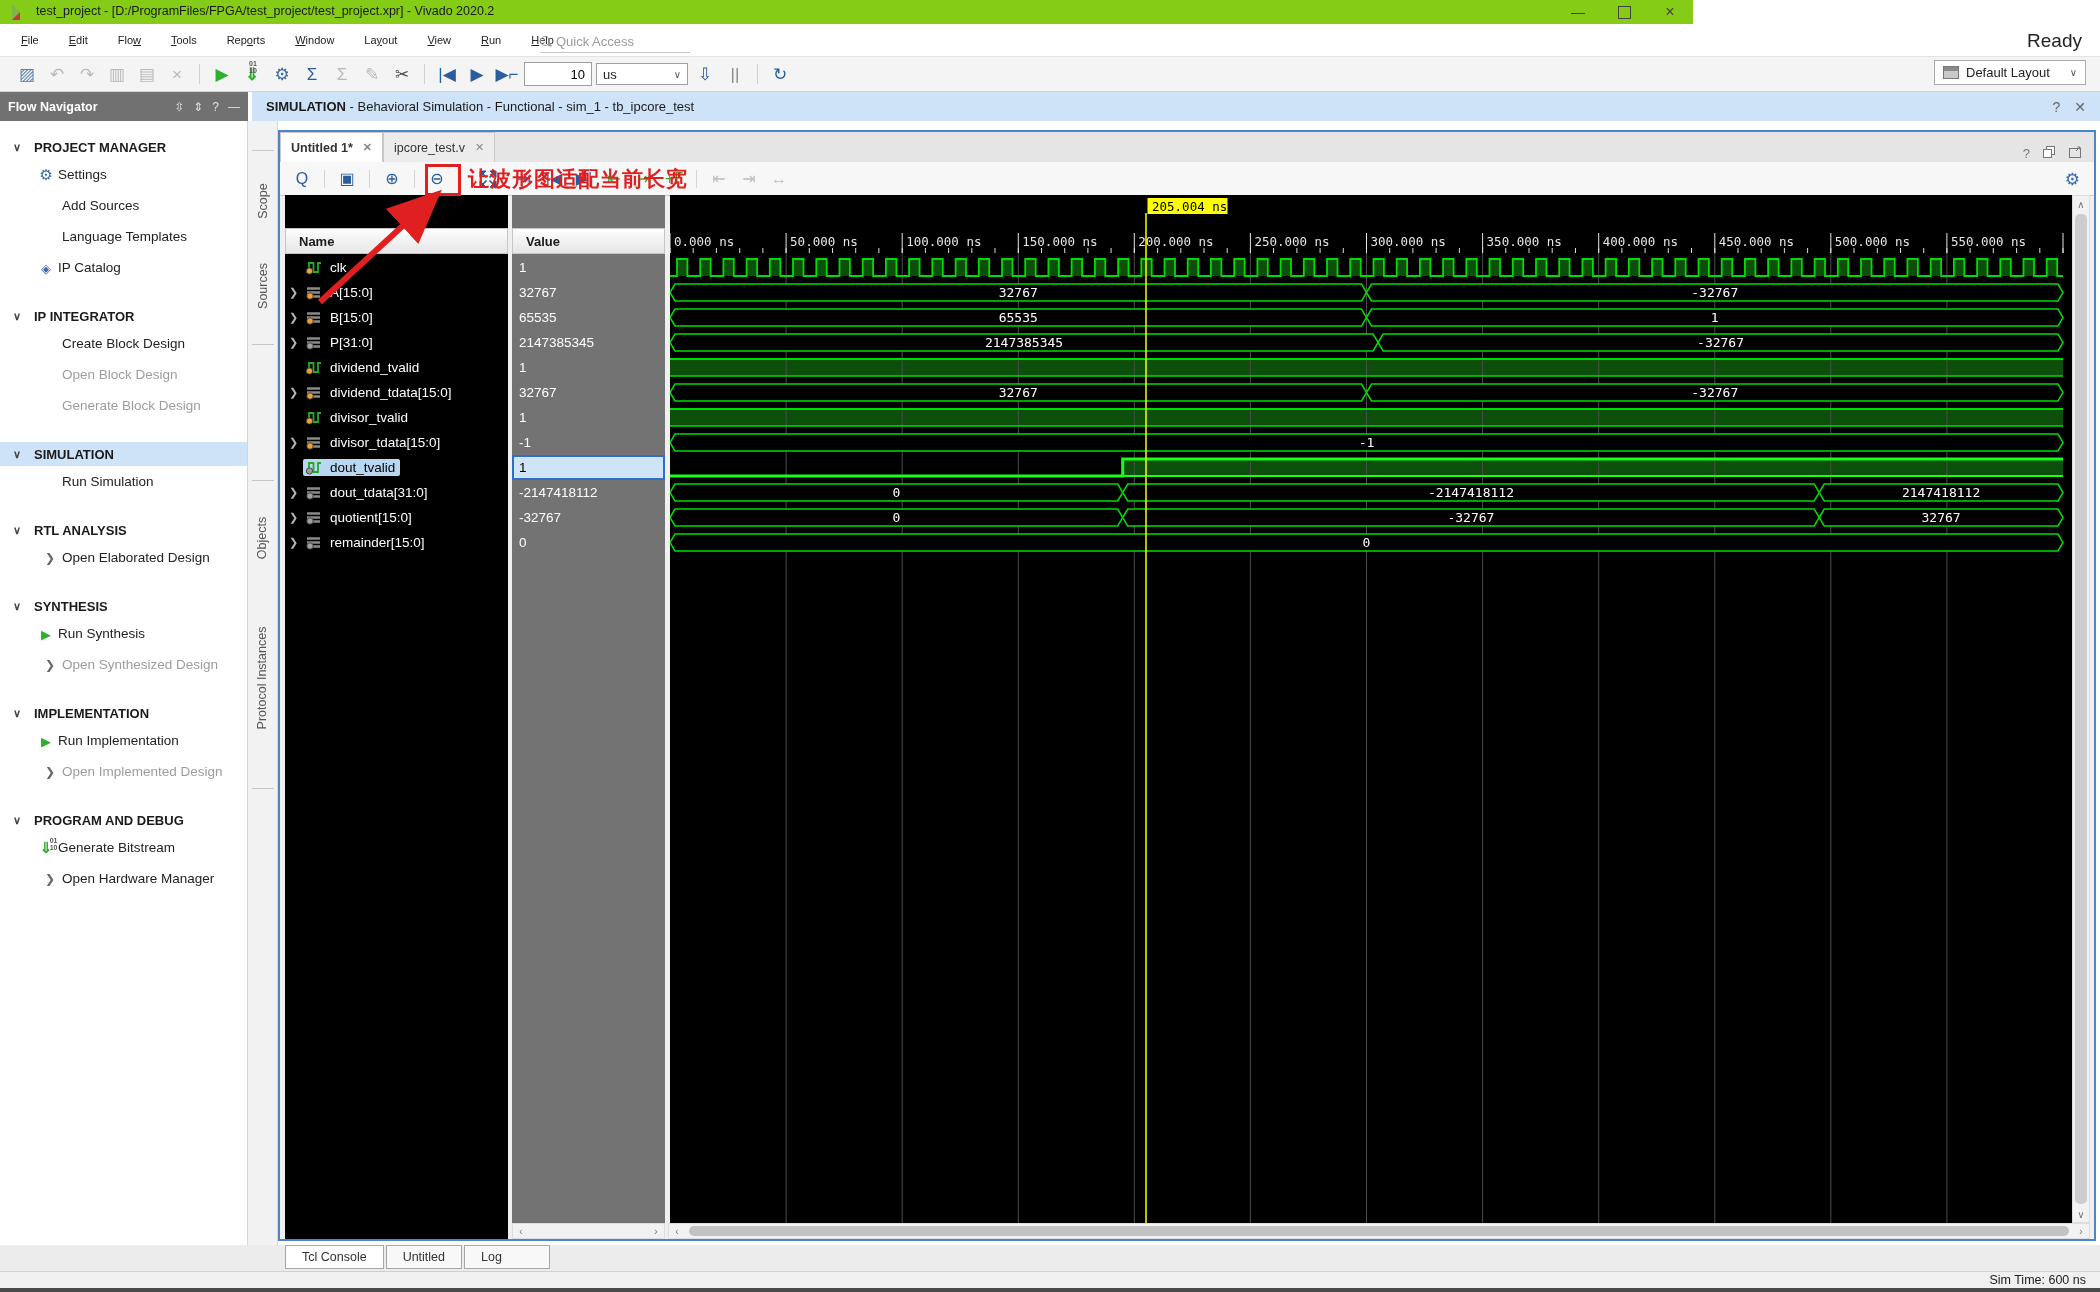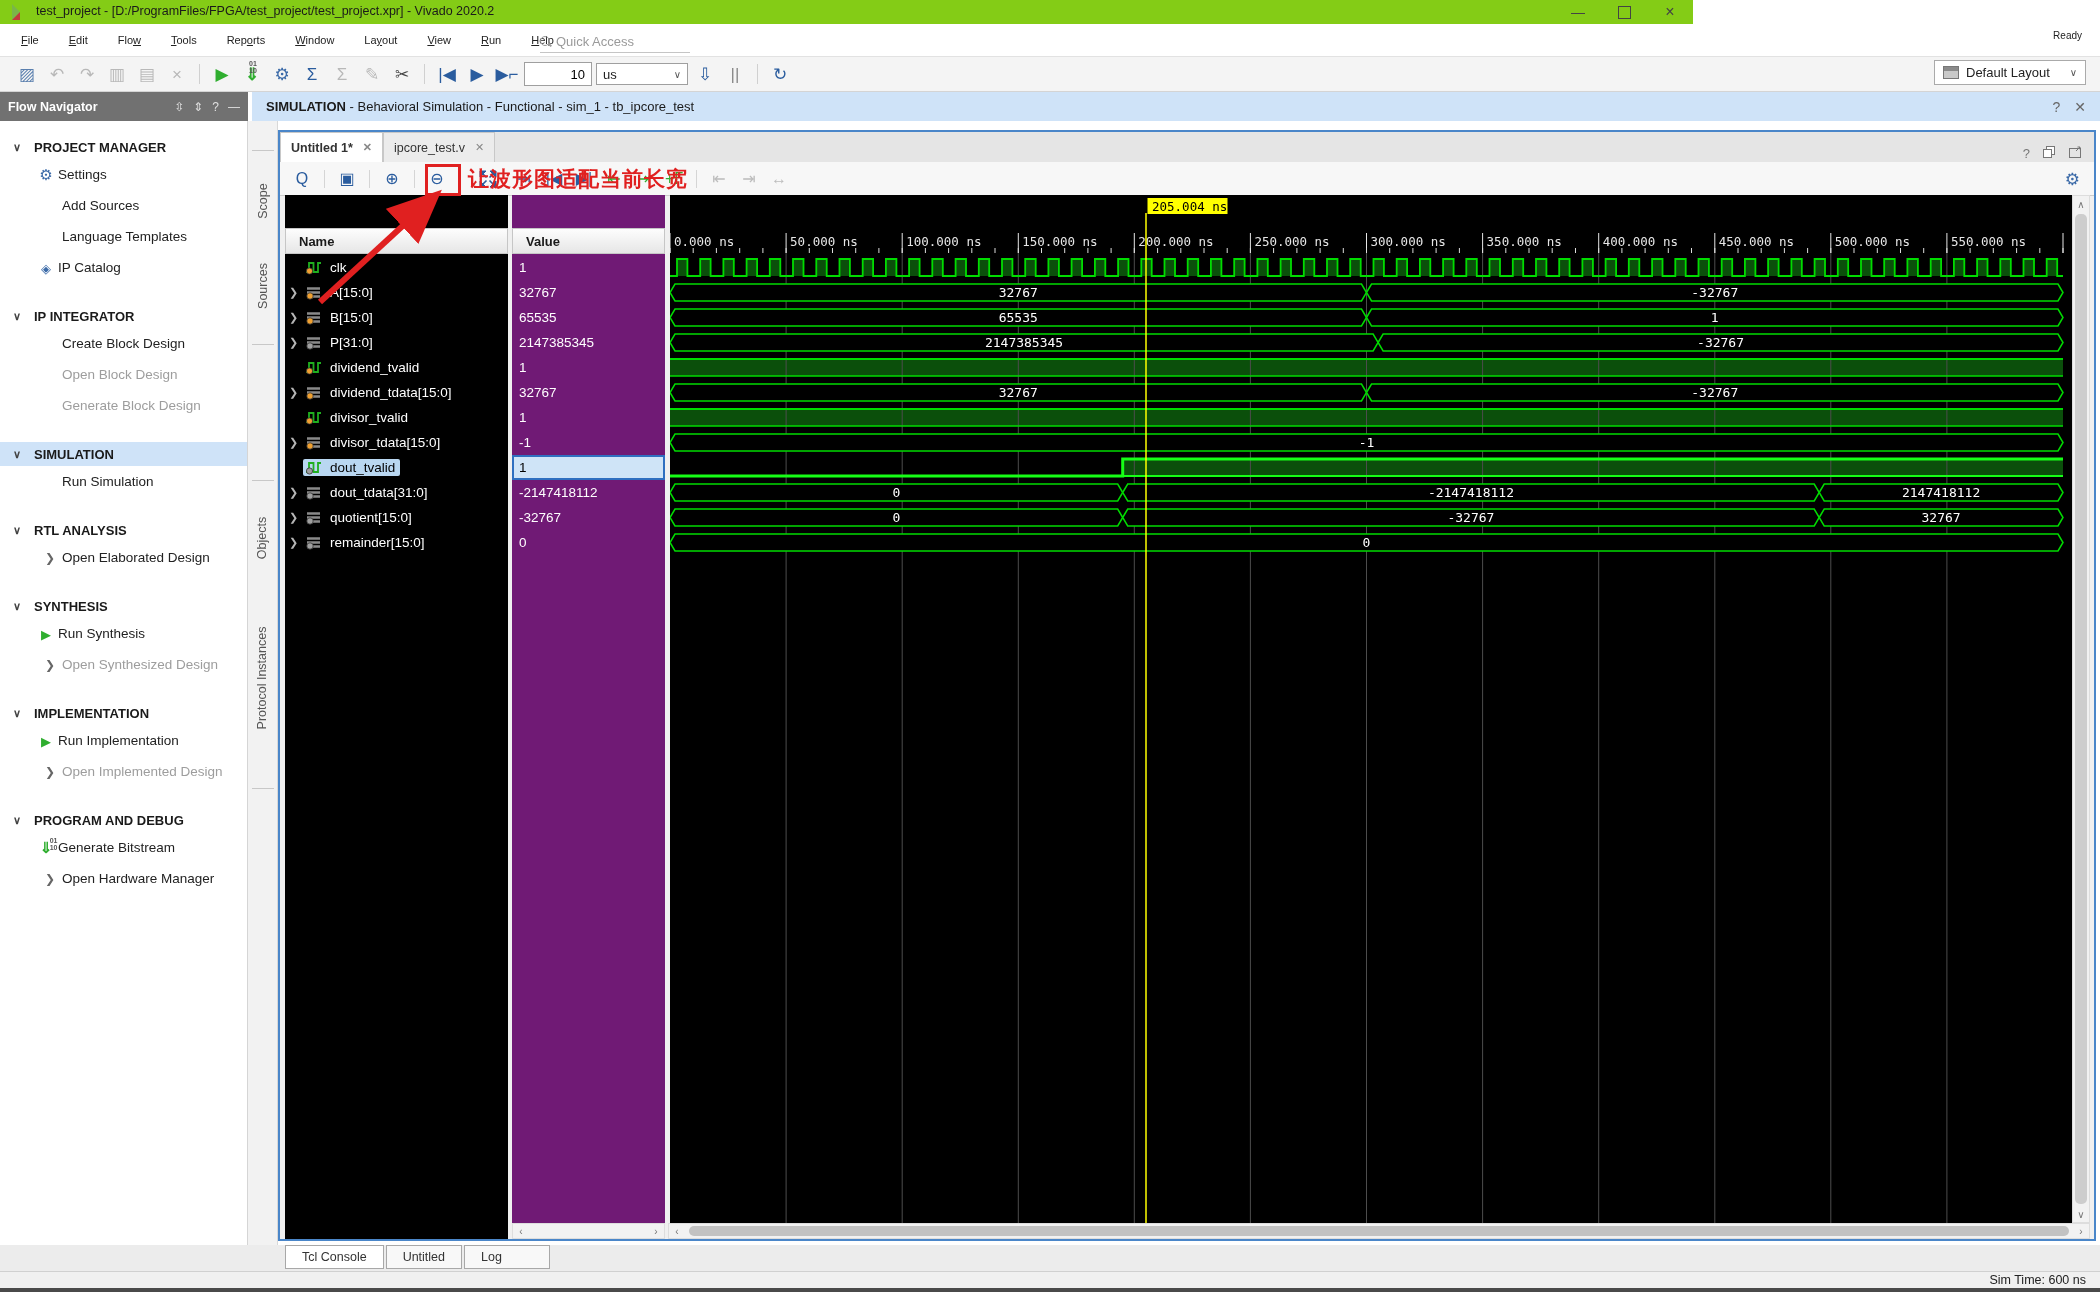--- a/index.html
+++ b/index.html
@@ -11,21 +11,21 @@
   .applogo{left:12px;top:4px;width:0;height:0;border-left:8px solid #7ab648;border-top:8px solid transparent;border-bottom:8px solid #c23b3b;}
   .apptitle{left:36px;top:4px;font-size:12.5px;color:#1a1a1a;}
   .wctl{top:0;width:46px;height:24px;display:flex;align-items:center;justify-content:center;color:#444;font-size:14px;cursor:default;}
   
   .menubar{left:0;top:24px;width:2100px;height:32px;background:#fff;display:flex;align-items:center;padding-left:6px;box-sizing:border-box;}
   .menu-item{padding:0 15px;font-size:11px;color:#222;}
   .menu-item u{text-decoration:underline;}
   .qa{left:540px;top:30px;width:150px;height:22px;border-bottom:1px solid #c5c5c5;display:flex;align-items:center;gap:6px;color:#9a9a9a;font-size:13px;}
   .lens{width:8px;height:8px;border:1.6px solid #9a9a9a;border-radius:50%;position:relative;display:inline-block;}
   .lens::after{content:"";position:absolute;left:7px;top:7px;width:4px;height:1.6px;background:#9a9a9a;transform:rotate(45deg);}
-  .ready{right:18px;top:30px;font-size:10px;color:#222;}
+  .ready{right:18px;top:30px;font-size:19px;color:#222;}
   
   .toolbar{left:0;top:56px;width:2100px;height:36px;background:#f4f4f4;border-top:1px solid #e2e2e2;border-bottom:1px solid #d4d4d4;display:flex;align-items:center;padding-left:14px;box-sizing:border-box;gap:4px;}
   .tbico{min-width:26px;height:24px;display:flex;align-items:center;justify-content:center;font-size:17px;line-height:1;}
   .tbico.dis{color:#b8b8b8 !important;}
   .tbsep{width:1px;height:20px;background:#d0d0d0;margin:0 5px;}
   .time-input{width:58px;height:20px;border:1px solid #9f9f9f;background:#fff;font-size:13px;text-align:right;padding-right:6px;font-family:"Liberation Sans",sans-serif;}
   .fake-select{width:92px;height:22px;border:1px solid #9f9f9f;background:#fff;font-size:13px;display:flex;align-items:center;justify-content:space-between;padding:0 6px;box-sizing:border-box;}
   .layout-select{right:14px;top:60px;width:152px;height:25px;border:1px solid #aaa;background:#fff;display:flex;align-items:center;gap:7px;padding:0 8px;box-sizing:border-box;font-size:13px;color:#222;}
   .layout-glyph{width:14px;height:11px;background:linear-gradient(#8a8a8a 4px,#c9c9c9 4px);border:1px solid #777;}
   .chev{margin-left:auto;color:#555;font-size:10px;}
@@ -63,21 +63,21 @@
   .wico{min-width:24px;height:24px;display:flex;align-items:center;justify-content:center;font-size:16px;color:#2a5c9e;}
   .wico.grn{color:#2fae2f;}
   .wico.dis{color:#bdbdbd;}
   .wsep{width:1px;height:18px;background:#d5d5d5;margin:0 4px;}
   .gear-right{right:20px;top:169px;color:#3b6aa8;font-size:17px;}
   .redbox{left:425px;top:164px;width:36px;height:32px;border:3px solid #e02020;box-sizing:border-box;z-index:30;}
   .redtext{left:468px;top:165px;z-index:30;color:#e02020;font-size:21px;font-weight:bold;letter-spacing:1px;white-space:nowrap;}
   .arrowsvg{left:300px;top:180px;z-index:31;pointer-events:none;}
   
   .namecol{left:285px;top:195px;width:223px;height:1044px;background:#000;}
-  .valuecol{left:512px;top:195px;width:153px;height:1028px;background:#701a75;}
+  .valuecol{left:512px;top:195px;width:153px;height:1028px;background:#737373;}
   .colheader{height:26px;background:linear-gradient(#fdfdfd,#e6e6e6);border:1px solid #c6c6c6;box-sizing:border-box;display:flex;align-items:center;padding-left:13px;font-size:13px;font-weight:bold;color:#1a1a1a;position:absolute;top:33px;left:0;right:0;}
   .rows{position:absolute;left:0;right:0;top:60px;}
   .srow{height:25px;display:flex;align-items:center;color:#fff;font-size:13.5px;white-space:nowrap;}
   .srow .ex{width:14px;padding-left:4px;color:#b5b5b5;font-size:11px;}
   .srow .noex{width:18px;}
   .srow .ico{width:21px;display:flex;align-items:center;}
   .chip{display:flex;align-items:center;gap:4px;padding:1px 5px 1px 2px;border-radius:2px;}
   .srow.selname .chip{background:#b9d7f1;color:#000;}
   .vrow{height:25px;display:flex;align-items:center;padding-left:7px;color:#fff;font-size:13.5px;box-sizing:border-box;}
   .vrow.selval{background:#cfe4f7;border:2px solid #2f6fc0;color:#000;padding-left:5px;}

